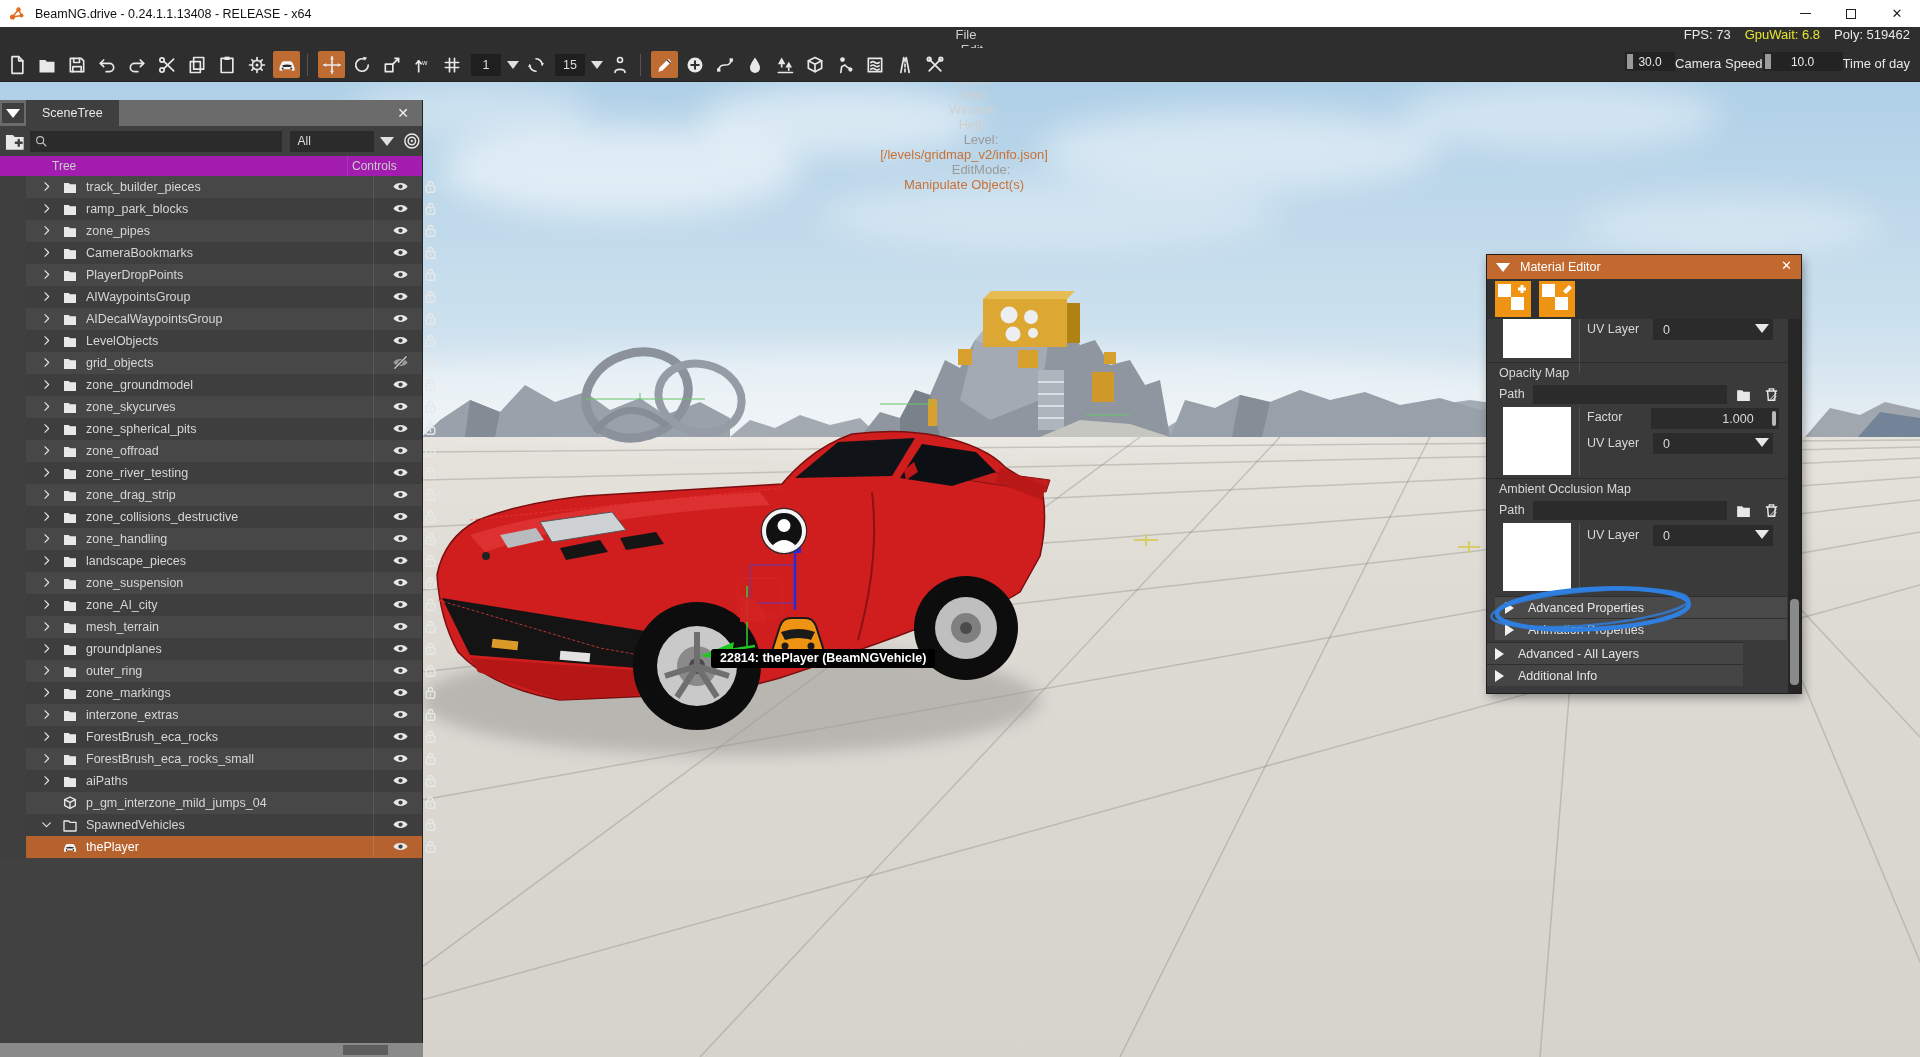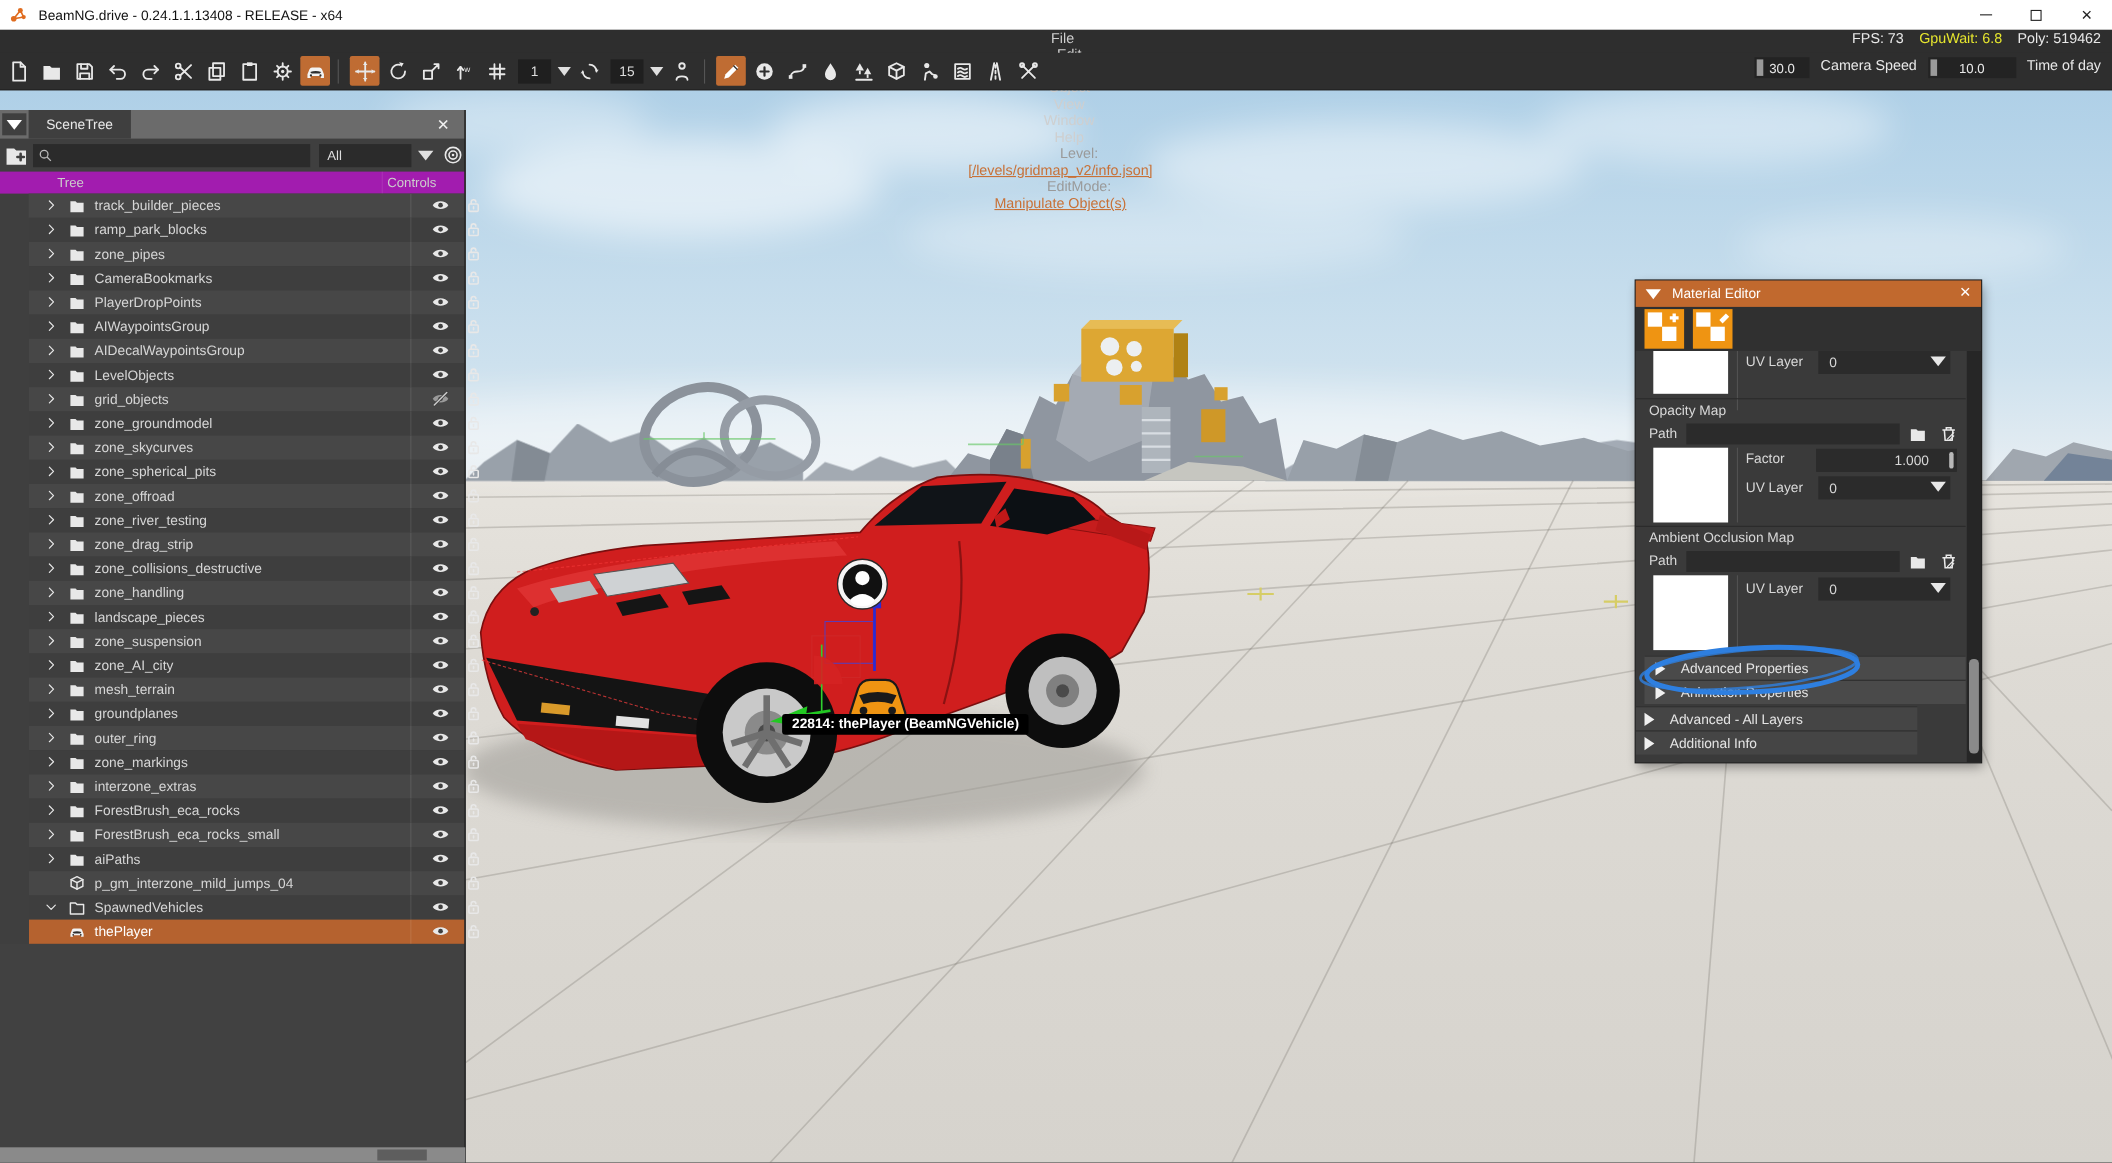--- a/index.html
+++ b/index.html
@@ -16,36 +16,36 @@
   .wbtn { width:46px; height:27px; display:flex; align-items:center; justify-content:center; color:#222; }
   .wbtn .minus { width:11px; height:1.5px; background:#222; }
   .wbtn .maxsq { width:10px; height:10px; border:1.3px solid #222; }
   .wbtn.close { font-size:13px; }
 
   .menubar { position:absolute; left:0; top:27px; width:1920px; height:21px; background:#2e2e2e;
              display:flex; align-items:center; font-size:13px; color:#cfcfcf; z-index:30;flex-direction:column; }
   .menuitem { margin-left:24px; }
   .menuitem:first-child { margin-left:12px; }
   .mlabel { margin-left:42px; color:#9a9a9a; }
-  .mvalue { margin-left:8px; color:#c87137;text-decoration:underline; }
+  .mvalue { margin-left:8px; color:#c87137; }
   .stats { position:absolute; right:10px; display:flex; gap:14px; font-size:13px; }
   .stat-white { color:#e8e8e8; }
   .stat-yellow { color:#e6e62e; }
 
   .toolbar { position:absolute; left:0; top:48px; width:1920px; height:34px; background:#2e2e2e;
              display:flex; align-items:center; z-index:30; border-bottom:1px solid #242424; }
   .tbtn { width:27px; height:27px; margin-left:3px; border-radius:2px; display:flex; align-items:center; justify-content:center; }
   .tbtn svg { width:20px; height:20px; }
   .tbtn.active { background:#bf6c33; }
   .tsep { width:1px; height:22px; background:#555; margin:0 7px; }
   .tselect { min-width:30px; height:22px; background:#1f1f1f; color:#ddd; font-size:12.5px;
              display:flex; align-items:center; justify-content:center; margin-left:6px; padding:0 6px; }
   .tcaret { width:0; height:0; border-left:6px solid transparent; border-right:6px solid transparent;
             border-top:8px solid #e0e0e0; margin-left:6px; }
-  .camctl { position:absolute; right:10px; top:4px; display:flex; align-items:flex-start; gap:10px; color:#e8e8e8; font-size:13px; }
+  .camctl { position:absolute; right:10px; top:4px; display:flex; align-items:flex-end; color:#e8e8e8; font-size:13px; }
   .slidebox { position:relative; height:19px; background:#232323; color:#e8e8e8; font-size:12px;
               display:flex; align-items:center; justify-content:center; }
   .slidebox .handle { position:absolute; left:2px; top:2px; width:6px; height:15px; background:#9a9a9a; }
   .sb1 { width:50px; } .sb2 { width:80px; }
 
   
   #scene { position:absolute; left:0; top:0; z-index:1; }
   .tooltip { position:absolute; left:711px; top:649px; z-index:5; background:#000; color:#fff;
              font-size:12.5px; font-weight:bold; padding:2px 9px 3px; border-radius:3px; white-space:nowrap; }
 

